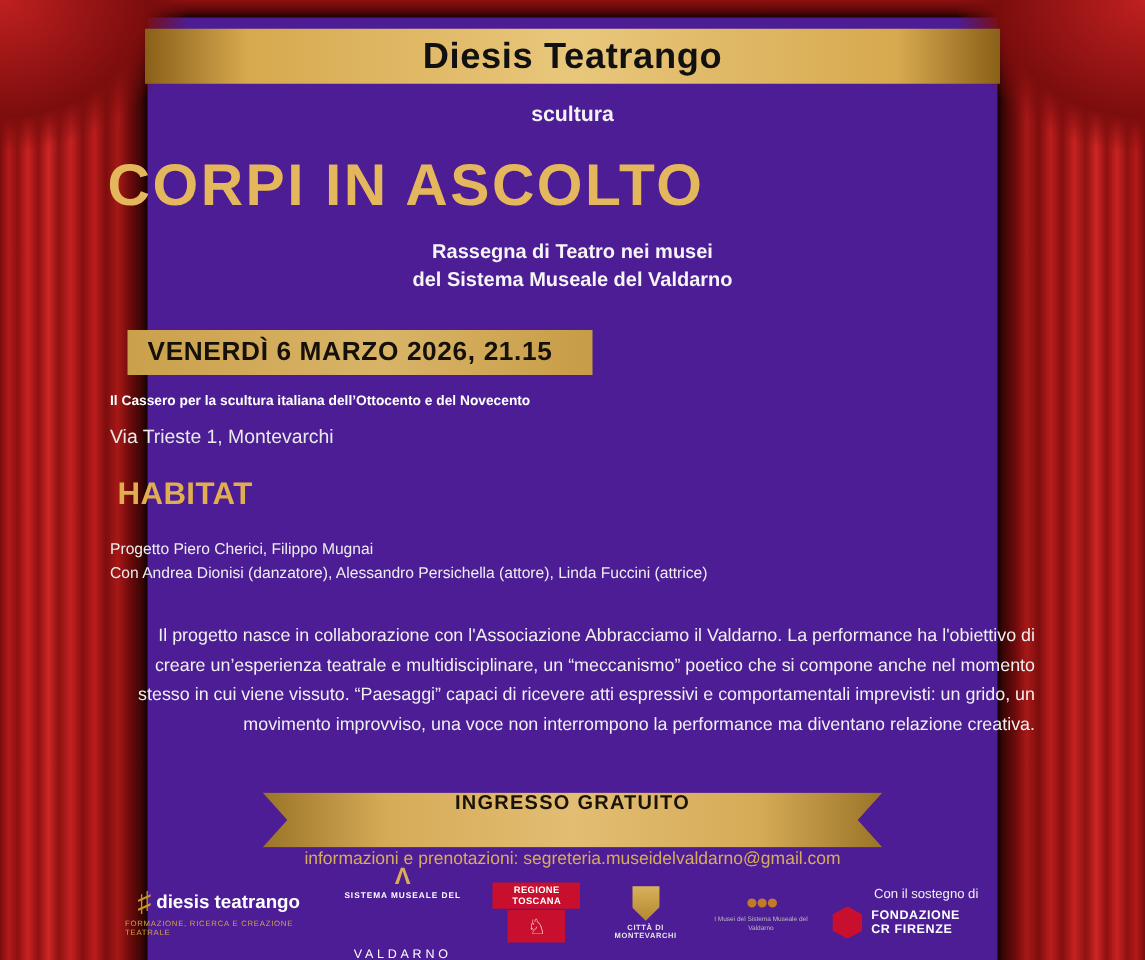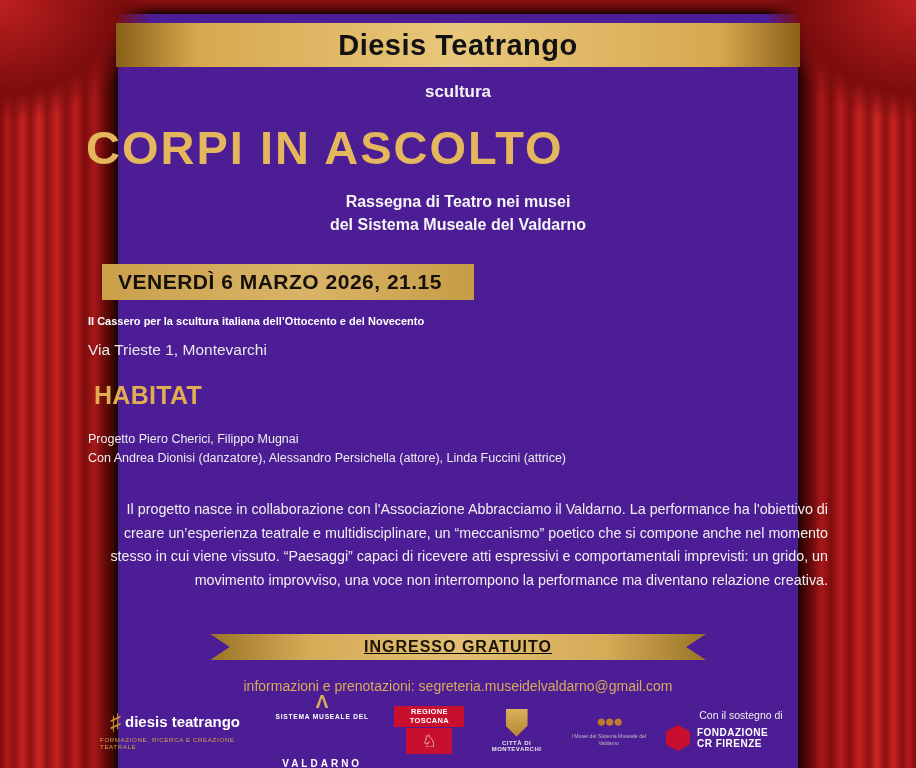--- a/index.html
+++ b/index.html
@@ -132,25 +132,24 @@
     text-align: right;
   }
 
   
   .free-wrap {
     position: absolute; left: 0; right: 0; top: 634px;
     display: flex; justify-content: center;
   }
   .free-ribbon {
     position: relative;
-    width: 496px; height: 26px;
+    width: 496px; height: 44px;
     background: linear-gradient(90deg, #9a7427 0%, #d6ab57 20%, #e2bd73 50%, #d6ab57 80%, #9a7427 100%);
-    display: flex; align-items: center; justify-content: center;
+    display: flex; align-items: flex-start; justify-content: center;
     clip-path: polygon(0 0, 100% 0, 96% 50%, 100% 100%, 0 100%, 4% 50%);
-    text-decoration: underline;
   }
   .free-ribbon span {
     color: #1a1307; font-size: 16px; font-weight: bold; letter-spacing: 1px;
   }
 
   .contact {
     position: absolute; left: 0; right: 0; top: 678px;
     text-align: center; color: #d7ac5a; font-size: 14px;
   }
 
@@ -167,21 +166,21 @@
   .logo-diesis .ld-row { display: flex; align-items: center; gap: 4px; }
   .logo-diesis .ld-mark { color: #c8952f; font-size: 22px; font-weight: bold; line-height: 1; }
   .logo-diesis .ld-name { color: #ffffff; font-size: 15px; font-weight: bold; }
   .logo-diesis .ld-sub { color: #d3a34a; font-size: 6.2px; letter-spacing: 0.6px; margin-top: 3px; }
 
   .logo-valdarno { width: 110px; }
   .logo-valdarno .lv-mark {
     color: #d8ad55; font-size: 19px; font-weight: bold; line-height: 1;
   }
   .logo-valdarno .lv-t1 { color: #ffffff; font-size: 6.6px; font-weight: bold; letter-spacing: 0.8px; margin-top: 2px;}
-  .logo-valdarno .lv-t2 { color: #ffffff; font-size: 10px; font-weight: bold; letter-spacing: 3px; margin-top: 38px; }
+  .logo-valdarno .lv-t2 { color: #ffffff; font-size: 10px; font-weight: normal; letter-spacing: 3px; margin-top: 38px; }
 
   .logo-regione { width: 70px; }
   .logo-regione .lr-top {
     background: #c8102e; color: #fff; font-size: 7.5px; font-weight: bold;
     padding: 2px 6px; letter-spacing: 0.3px; text-align: center; line-height: 1.15;
   }
   .logo-regione .lr-body {
     background: #c8102e; width: 46px; height: 26px; margin-top: 1px;
     display: flex; align-items: center; justify-content: center;
   }

